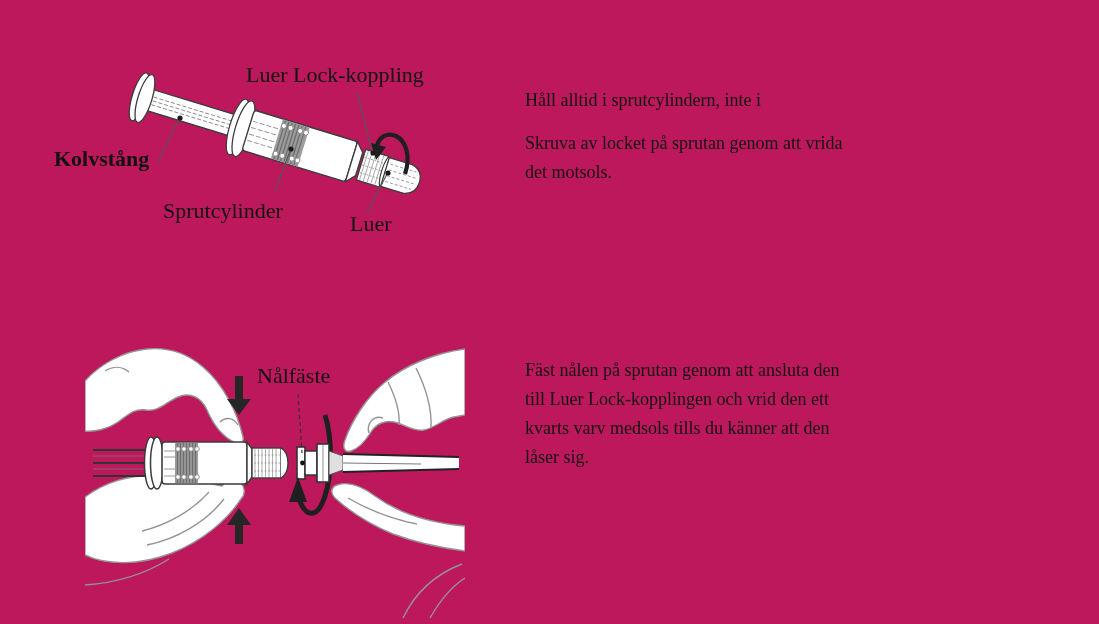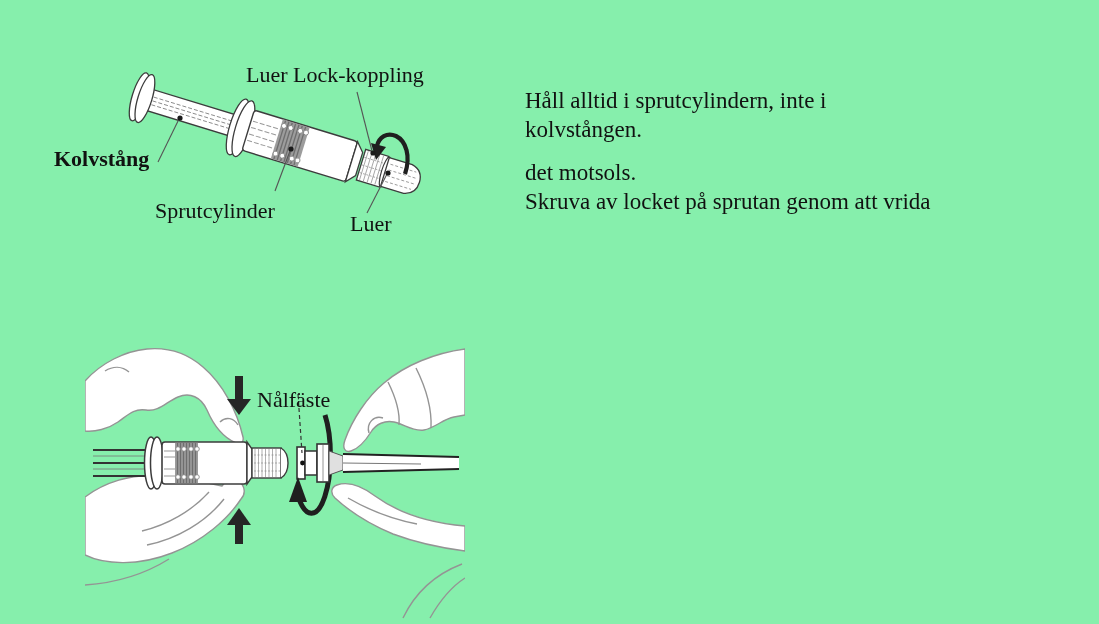--- a/index.html
+++ b/index.html
@@ -1,20 +1,20 @@
 <!DOCTYPE html>
 <html><head>
 <meta charset="utf-8">
 <style>
   html,body{margin:0;padding:0;background:#fff;}
-  .page{position:relative;width:1099px;height:624px;background:#86efac;overflow:hidden;
+  .page{position:relative;width:1099px;height:624px;background:#be185d;overflow:hidden;
         font-family:"Liberation Serif",serif;color:#111111;}
   .fig{position:absolute;}
   .callout{position:absolute;font-size:22px;line-height:24px;white-space:nowrap;color:#111;}
-  .textblock{position:absolute;font-size:23px;line-height:29px;color:#111;}
+  .textblock{position:absolute;font-size:18px;line-height:29px;color:#111;}
   .para{margin:0 0 14px 0;}
   .ln{display:block;white-space:nowrap;}
 </style>
 </head>
 <body>
 
 <div class="page">
 
   <div class="fig" style="left:45px;top:45px;width:430px;height:210px;">
     <svg width="430" height="210" viewBox="0 0 430 210">
@@ -111,31 +111,30 @@
         <circle cx="135" cy="73" r="2.6"></circle>
         <circle cx="246" cy="104" r="2.6"></circle>
         <circle cx="328" cy="108" r="2.6"></circle>
         <circle cx="343" cy="128" r="2.6"></circle>
       </g>
     </svg>
   </div>
 
   <div class="callout" style="left:246px;top:63px;">Luer Lock-koppling</div>
   <div class="callout" style="left:54px;top:147px;font-weight:bold;">Kolvstång</div>
-  <div class="callout" style="left:155px;top:199px;">Sprutcylinder</div>
+  <div class="callout" style="left:163px;top:199px;">Sprutcylinder</div>
   <div class="callout" style="left:350px;top:212px;">Luer</div>
 
   <div class="textblock" style="left:525px;top:86px;width:480px;">
     <div class="para">
       <span class="ln">Håll alltid i sprutcylindern, inte i</span>
-      <span class="ln">kolvstången.</span>
     </div>
     <div class="para">
+      <span class="ln">Skruva av locket på sprutan genom att vrida</span>
       <span class="ln">det motsols.</span>
-      <span class="ln">Skruva av locket på sprutan genom att vrida</span>
     </div>
   </div>
 
   <div class="fig" style="left:85px;top:345px;width:380px;height:275px;">
     <svg width="380" height="275" viewBox="0 0 380 275">
 
       <g stroke="#949494" fill="none" stroke-width="1.4">
         <path d="M 0 36 C 16 18 40 6 62 4 C 84 2 102 8 118 22 C 138 39 152 66 158 92 C 159 97 156 100 151 98 C 137 92 128 79 122 65 C 116 52 105 47 93 52 C 81 57 74 67 61 65 C 48 63 42 71 33 77 C 23 84 10 87 0 86 Z" fill="#fff"></path>
         <path d="M 20 26 C 28 21 37 21 44 27"></path>
         <path d="M 135 77 C 141 71 149 73 153 80"></path>
@@ -239,18 +238,24 @@
       </g>
       <g fill="#262626">
         <polygon points="142,180 166,180 154,163"></polygon>
         <rect x="150" y="179" width="8" height="20"></rect>
       </g>
 
       <line x1="213" y1="49" x2="217" y2="108" stroke="#333" stroke-width="1.2" stroke-dasharray="4 3"></line>
     </svg>
   </div>
 
-  <div class="callout" style="left:257px;top:388px;">Nålfäste</div>
+  <div class="callout" style="left:257px;top:364px;">Nålfäste</div>
 
   <div class="textblock" style="left:525px;top:356px;width:480px;">
+    <div class="para">
+      <span class="ln">Fäst nålen på sprutan genom att ansluta den</span>
+      <span class="ln">till Luer Lock-kopplingen och vrid den ett</span>
+      <span class="ln">kvarts varv medsols tills du känner att den</span>
+      <span class="ln">låser sig.</span>
+    </div>
   </div>
 
 </div>
 
 </body></html>

